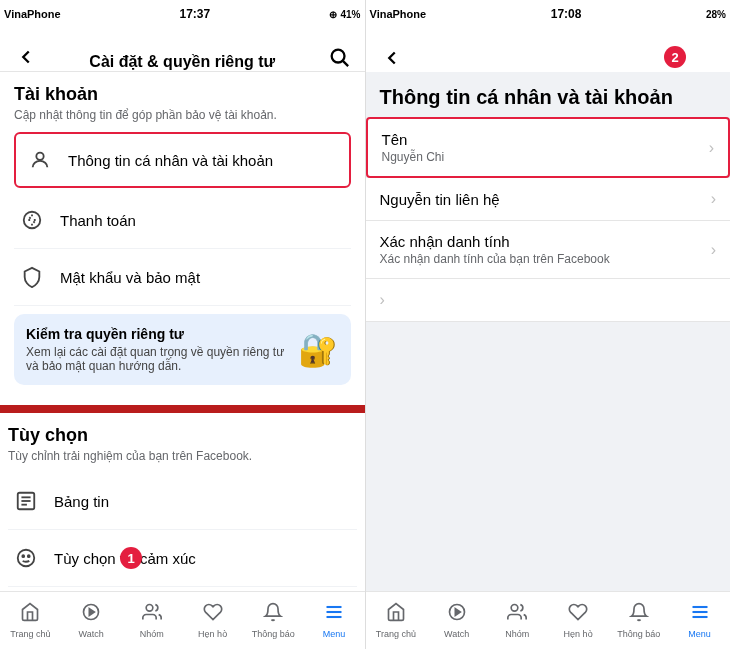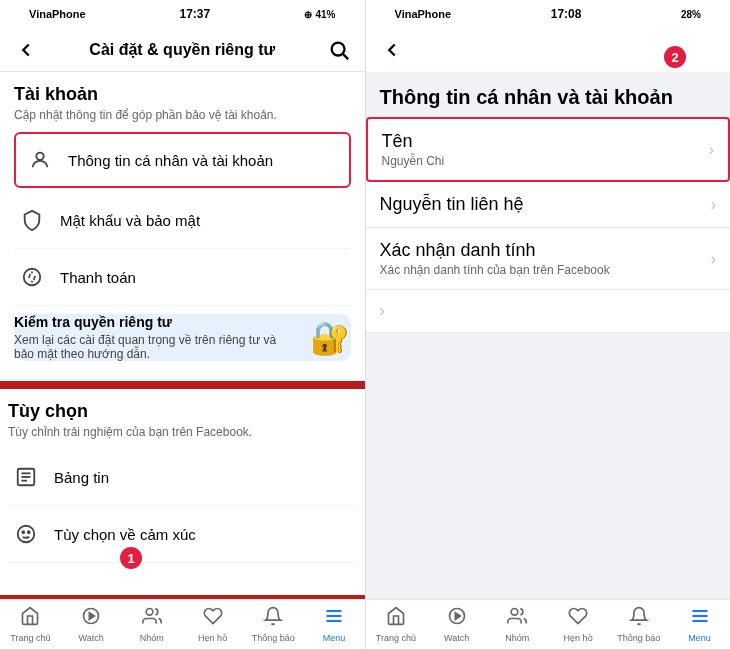--- a/index.html
+++ b/index.html
@@ -23,34 +23,34 @@
       overflow: hidden;
     }
 
     
     .status-bar {
       height: 28px;
       background: #fff;
       display: flex;
       align-items: center;
       justify-content: space-between;
-      padding: 0 29px;
+      padding: 0 4px;
       font-size: 11px;
       font-weight: 600;
     }
     .status-bar .carrier { font-size: 11px; font-weight: 600; }
     .status-bar .time { font-size: 12px; font-weight: 700; }
     .status-bar .right-icons { display: flex; align-items: center; gap: 3px; font-size: 10px; }
 
     
     .header {
       height: 44px;
       background: #fff;
       display: flex;
-      align-items: center;
+      align-items: flex-end;
       padding: 0 12px;
       border-bottom: 1px solid #e5e5e5;
       gap: 24px;
     }
     .header-title {
       flex: 1;
       text-align: center;
       font-size: 16px;
       font-weight: 700;
       color: #000;
@@ -120,40 +120,41 @@
       border: 2px solid #e41e3f;
       border-radius: 6px;
       padding: 8px 6px;
       margin-bottom: 4px;
     }
 
     
     .privacy-card {
       background: #e7f0fd;
       border-radius: 10px;
+      padding: 12px;
       display: flex;
       align-items: center;
       gap: 12px;
       margin: 8px 0;
     }
     .privacy-card-text { flex: 1; }
     .privacy-card-title { font-size: 14px; font-weight: 700; color: #000; margin-bottom: 3px; }
     .privacy-card-desc { font-size: 12px; color: #444; }
     .privacy-card-icon { font-size: 32px; }
 
     
     .tuychon-section {
       background: #fff;
       padding: 12px 8px;
       margin-bottom: 8px;
     }
 
     
     .bottom-nav {
-      height: 50px;
+      height: 58px;
       background: #fff;
       border-top: 1px solid #e5e5e5;
       display: flex;
       align-items: center;
     }
     .nav-item {
       flex: 1;
       display: flex;
       flex-direction: column;
       align-items: center;
@@ -185,21 +186,21 @@
     .right-menu-item {
       display: flex;
       align-items: center;
       padding: 12px 14px;
       background: #fff;
       border-bottom: 1px solid #e5e5e5;
       cursor: pointer;
     }
     .right-menu-item:first-of-type { border-top: 1px solid #e5e5e5; }
     .right-menu-content { flex: 1; }
-    .right-menu-title { font-size: 18px; font-weight: 500; color: #000; }
+    .right-menu-title { font-size: 15px; font-weight: 500; color: #000; }
     .right-menu-subtitle { font-size: 12px; color: #65676b; margin-top: 2px; }
     .right-menu-arrow { color: #c0c0c0; font-size: 16px; }
 
     .annotation-1 {
       position: absolute;
       bottom: 80px;
       left: 120px;
       width: 22px;
       height: 22px;
       background: #e41e3f;
@@ -281,40 +282,40 @@
             <circle cx="12" cy="8" r="4"></circle>
             <path d="M4 20c0-4 3.6-7 8-7s8 3 8 7"></path>
           </svg>
         </div>
         <div class="menu-item-text">Thông tin cá nhân và tài khoản</div>
       </div>
 
       <div class="menu-item">
         <div class="menu-item-icon">
           <svg width="22" height="22" viewBox="0 0 24 24" fill="none" stroke="#444" stroke-width="2">
-            <path d="M12 2L4 6v6c0 5 4 9.5 8 11 4-1.5 8-6 8-11V6z"></path>
-          </svg>
-        </div>
-        <div class="menu-item-text">Mật khẩu và bảo mật</div>
-      </div>
-
-      <div class="menu-item">
-        <div class="menu-item-icon">
-          <svg width="22" height="22" viewBox="0 0 24 24" fill="none" stroke="#444" stroke-width="2">
             <circle cx="12" cy="12" r="9"></circle>
             <path d="M12 6v2M12 16v2M9 9l1.5 1.5M13.5 13.5L15 15M8 12h2M14 12h2"></path>
           </svg>
         </div>
         <div class="menu-item-text">Thanh toán</div>
       </div>
 
+      <div class="menu-item">
+        <div class="menu-item-icon">
+          <svg width="22" height="22" viewBox="0 0 24 24" fill="none" stroke="#444" stroke-width="2">
+            <path d="M12 2L4 6v6c0 5 4 9.5 8 11 4-1.5 8-6 8-11V6z"></path>
+          </svg>
+        </div>
+        <div class="menu-item-text">Mật khẩu và bảo mật</div>
+      </div>
+
       <div class="privacy-card">
         <div class="privacy-card-text">
           <div class="privacy-card-title">Kiểm tra quyền riêng tư</div>
-          <div class="privacy-card-desc">Xem lại các cài đặt quan trọng về trên riêng tư và bảo mật theo hướng dẫn.</div>
+          <div class="privacy-card-desc">Xem lại các cài đặt quan trọng về quyền riêng tư và bảo mật quan hướng dẫn.</div>
         </div>
         <div class="privacy-card-icon">🔐</div>
       </div>
     </div>
 
     <div class="tuychon-section">
       <div class="section-title">Tùy chọn</div>
       <div class="section-subtitle">Tùy chỉnh trải nghiệm của bạn trên Facebook.</div>
 
       <div class="menu-item">

